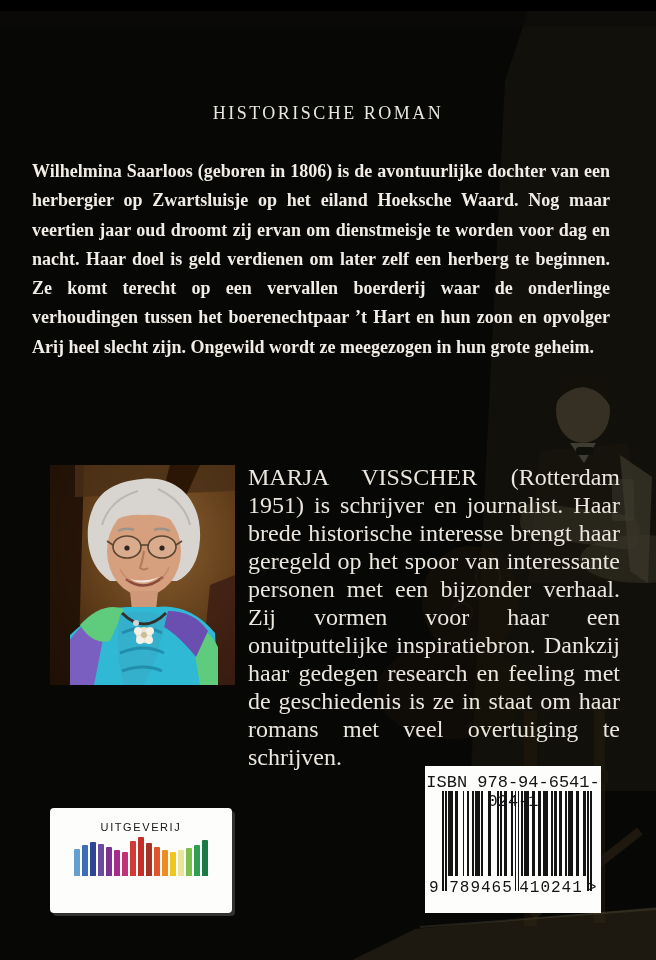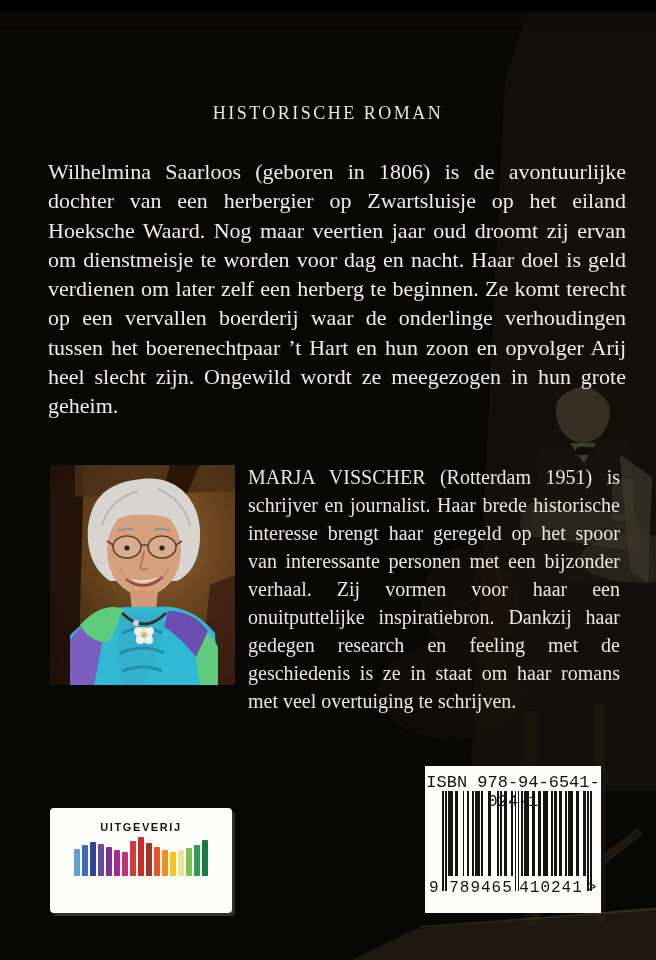--- a/index.html
+++ b/index.html
@@ -1,30 +1,30 @@
 <!DOCTYPE html>
 <html><head>
 <meta charset="utf-8">
 <style>
   html,body{margin:0;padding:0;background:#000;}
   .cover{position:relative;width:656px;height:960px;background:#701a75;overflow:hidden;
          font-family:"Liberation Serif",serif;margin-top:11px;}
   .bg-scene{position:absolute;inset:0;pointer-events:none;}
   .genre{position:absolute;top:92px;left:0;right:0;text-align:center;
          font-size:18px;letter-spacing:2.5px;color:#e9e6df;font-weight:400;}
-  .synopsis{position:absolute;top:146px;left:48px;width:578px;
-            font-size:22px;line-height:29.3px;font-weight:400;color:#f1ede6;
+  .synopsis{position:absolute;top:146px;left:32px;width:578px;
+            font-size:18px;line-height:29.3px;font-weight:700;color:#f1ede6;
             text-align:justify;}
   .photo{position:absolute;left:50px;top:454px;width:185px;height:220px;display:block;}
   .bio{position:absolute;left:248px;top:452px;width:372px;
-       font-size:20px;line-height:28px;font-weight:400;color:#eae6de;text-align:justify;}
+       font-size:24px;line-height:28px;font-weight:400;color:#eae6de;text-align:justify;}
   .pubbox{position:absolute;left:50px;top:797px;width:182px;height:105px;background:#fdfdfc;
           border-radius:4px;box-shadow:3px 3px 0 rgba(130,130,130,.35);
           font-family:"Liberation Sans",sans-serif;}
-  .pub-top{margin-top:13px;text-align:center;font-size:11px;font-weight:700;
+  .pub-top{margin-top:13px;text-align:center;font-size:11px;font-weight:400;
            letter-spacing:1.6px;color:#161616;}
   .spines{height:42px;display:flex;align-items:flex-end;justify-content:center;gap:2px;margin-top:1px;}
   .spine{width:6px;border-radius:1px 1px 0 0;}
   .pub-bottom{text-align:center;font-size:12.5px;font-weight:700;letter-spacing:.4px;
               color:#161616;margin-top:5px;}
   .bcbox{position:absolute;left:425px;top:755px;width:176px;height:147px;background:#fdfdfc;
          font-family:"Liberation Mono",monospace;color:#141414;}
   .isbn{position:absolute;top:7px;left:0;right:0;text-align:center;font-size:17px;}
   .bars{position:absolute;left:17px;top:25px;fill:#141414;}
   .bcdigit{position:absolute;top:113px;font-size:16px;}

